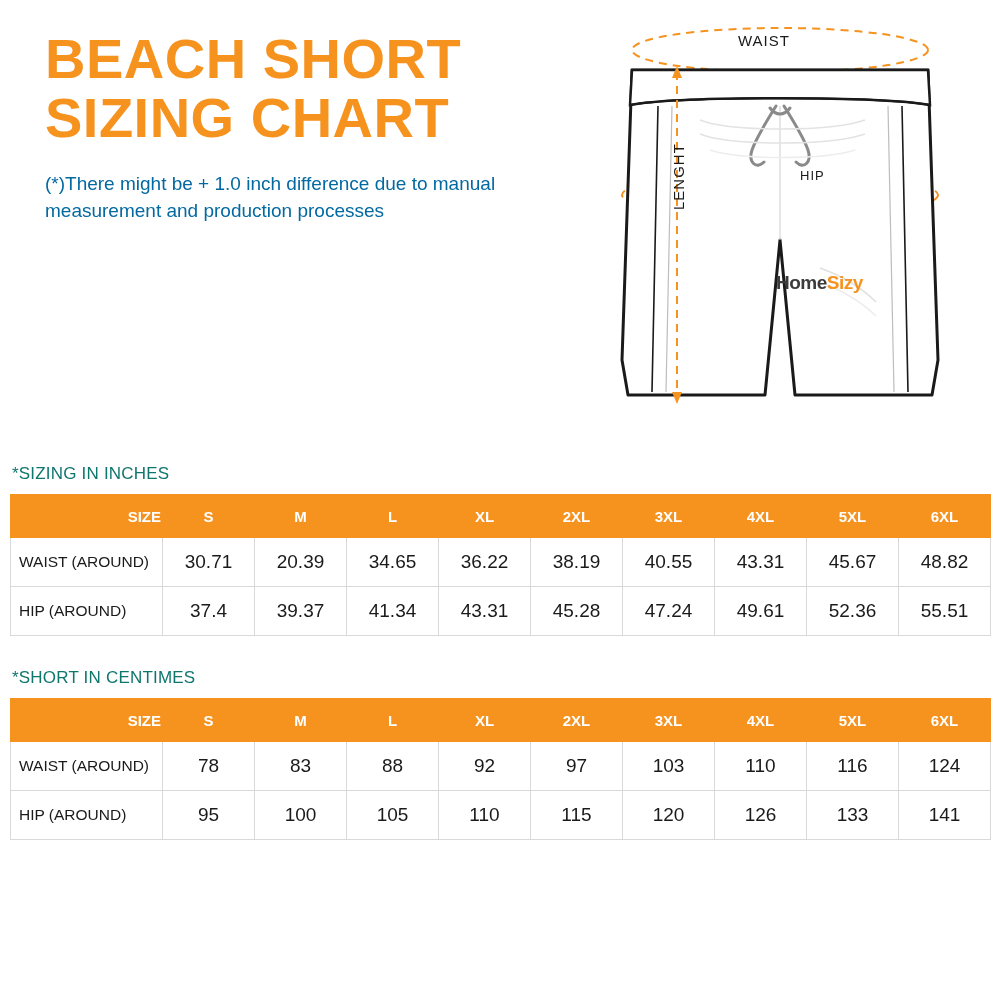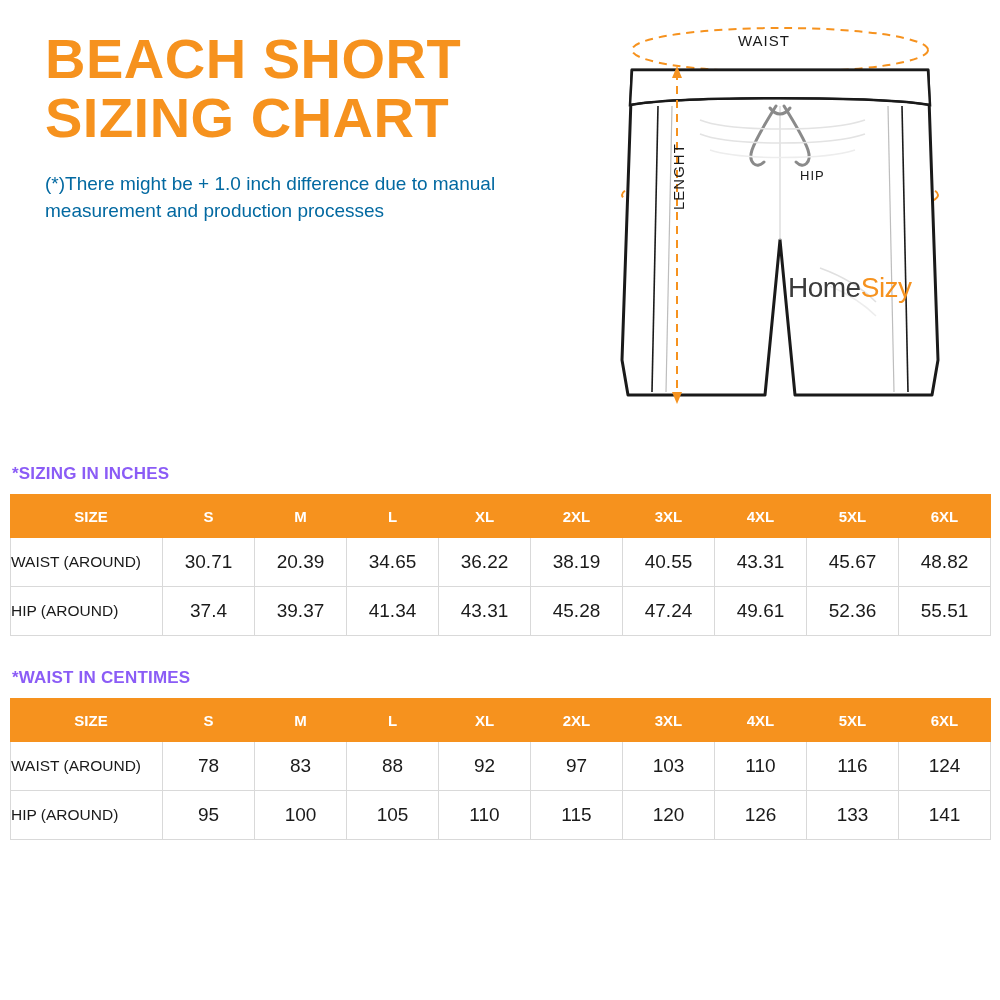--- a/index.html
+++ b/index.html
@@ -58,35 +58,35 @@
     right: 10px;
     top: 10px;
     width: 400px;
     height: 430px;
     text-align: center;
   }
   .illustration svg { display: block; }
 
   .brand {
     position: absolute;
-    left: 208px;
+    left: 196px;
     top: 262px;
-    font-size: 28px;
-    font-weight: normal;
+    font-size: 19px;
+    font-weight: bold;
     letter-spacing: -0.5px;
     white-space: nowrap;
   }
   .brand .home { color: #3b3b3b; }
   .brand .sizy { color: #F6921E; }
 
   
   .section-label {
     font-size: 17px;
-    font-weight: bold;
-    color: #8b5cf6;
+    font-weight: normal;
+    color: #0f766e;
     margin: 0 0 10px 2px;
     letter-spacing: 0.2px;
   }
   .section-label.first { margin-top: 24px; }
   .section-label.second { margin-top: 32px; }
 
   
   table.size-table {
     width: 980px;
     border-collapse: collapse;
@@ -102,26 +102,26 @@
   }
   table.size-table thead th {
     background: #F6921E;
     color: #ffffff;
     border: 1px solid #F6921E;
     font-weight: bold;
     font-size: 15px;
     height: 40px;
   }
   table.size-table thead th.label-col {
-    text-align: center;
+    text-align: right;
     padding-left: 10px;
   }
   table.size-table tbody td.label-col {
     text-align: left;
-    padding-left: 0;
+    padding-left: 8px;
     font-size: 15.5px;
     line-height: 1.25;
   }
   col.c-label { width: 152px; }
   col.c-size { width: 92px; }
 
   .tall-row td { height: 60px; }
 </style>
 </head>
 <body>
@@ -231,21 +231,21 @@
         <td>43.31</td>
         <td>45.28</td>
         <td>47.24</td>
         <td>49.61</td>
         <td>52.36</td>
         <td>55.51</td>
       </tr>
     </tbody>
   </table>
 
-  <div class="section-label second">*WAIST IN CENTIMES</div>
+  <div class="section-label second">*SHORT IN CENTIMES</div>
   <table class="size-table">
     <colgroup>
       <col class="c-label">
         <col class="c-size">
         <col class="c-size">
         <col class="c-size">
         <col class="c-size">
       <col class="c-size">
         <col class="c-size">
         <col class="c-size">

